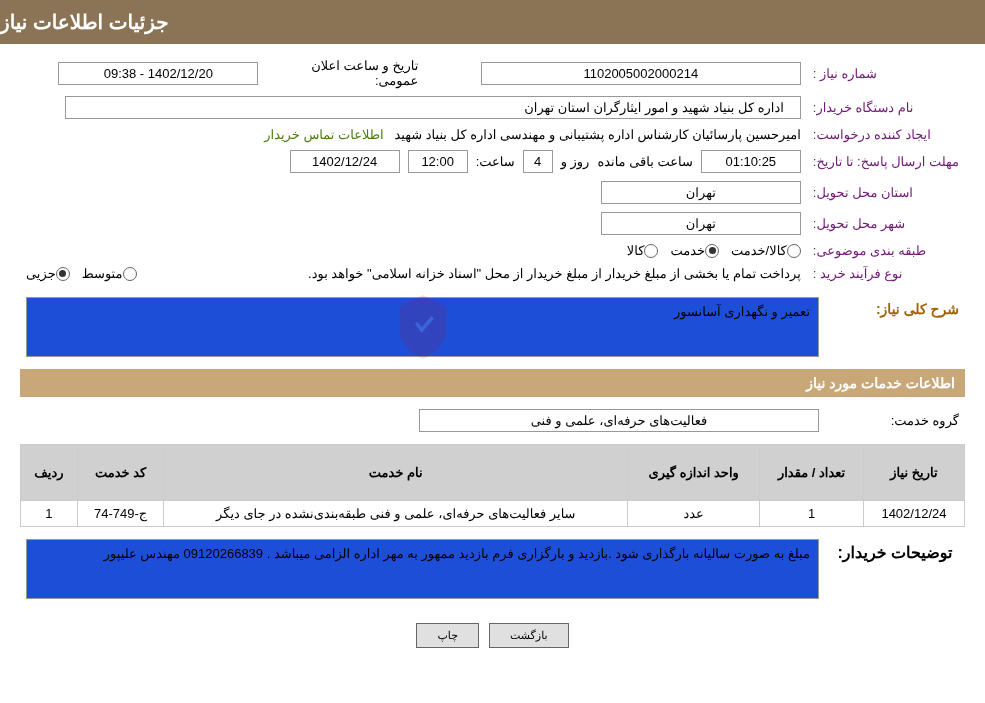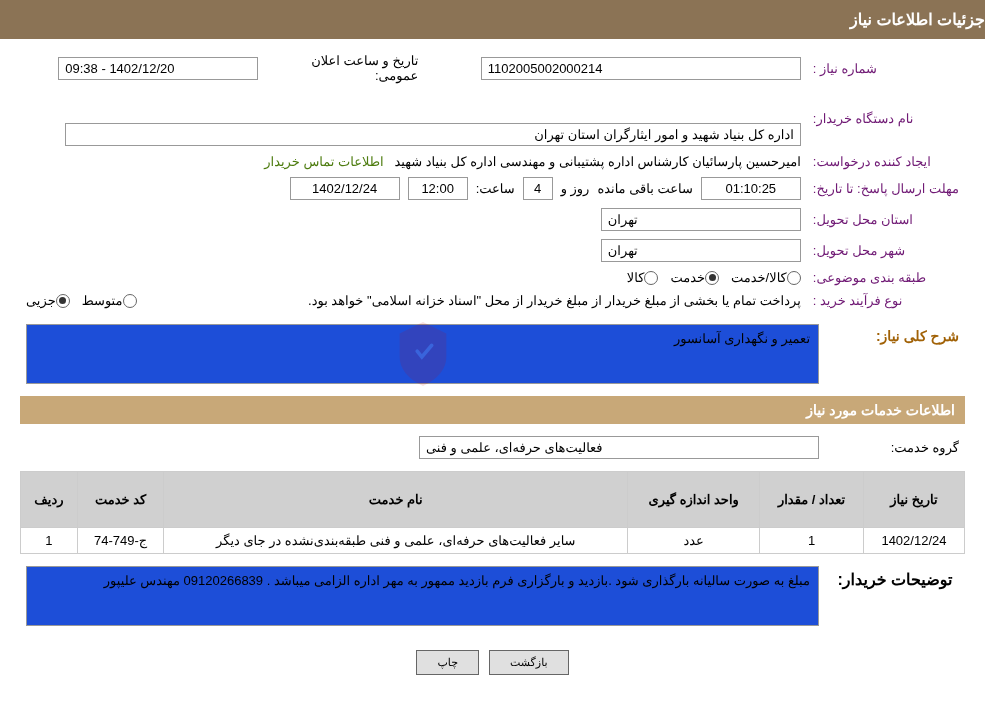--- a/index.html
+++ b/index.html
@@ -11,23 +11,23 @@
     }
     .page-wrapper {
       width: 985px;
       min-height: 703px;
       background: #fff;
       margin: 0 auto;
     }
     .header-bar {
       background: #8b7355;
       color: #fff;
-      text-align: right;
+      text-align: left;
       padding: 10px 0;
-      font-size: 16px;
+      font-size: 20px;
       font-weight: bold;
     }
     .content {
       padding: 10px 20px;
     }
     .info-table {
       width: 100%;
       border-collapse: collapse;
       margin-bottom: 8px;
     }
@@ -44,30 +44,29 @@
     }
     .value-cell {
       text-align: right;
     }
     .input-box {
       border: 1px solid #999;
       background: #fff;
       padding: 3px 6px;
       display: inline-block;
       min-width: 200px;
-      text-align: left;
+      text-align: center;
     }
     .input-box-wide {
       border: 1px solid #999;
       background: #fff;
-      padding: 3px 6px;
+      padding: 3px 16px;
       display: inline-block;
       width: 95%;
       text-align: right;
-      margin-top: 32px;
     }
     .link-blue {
       color: #4d7c0f;
       text-decoration: none;
     }
     .radio-group {
       display: flex;
       align-items: center;
       gap: 12px;
       direction: rtl;

